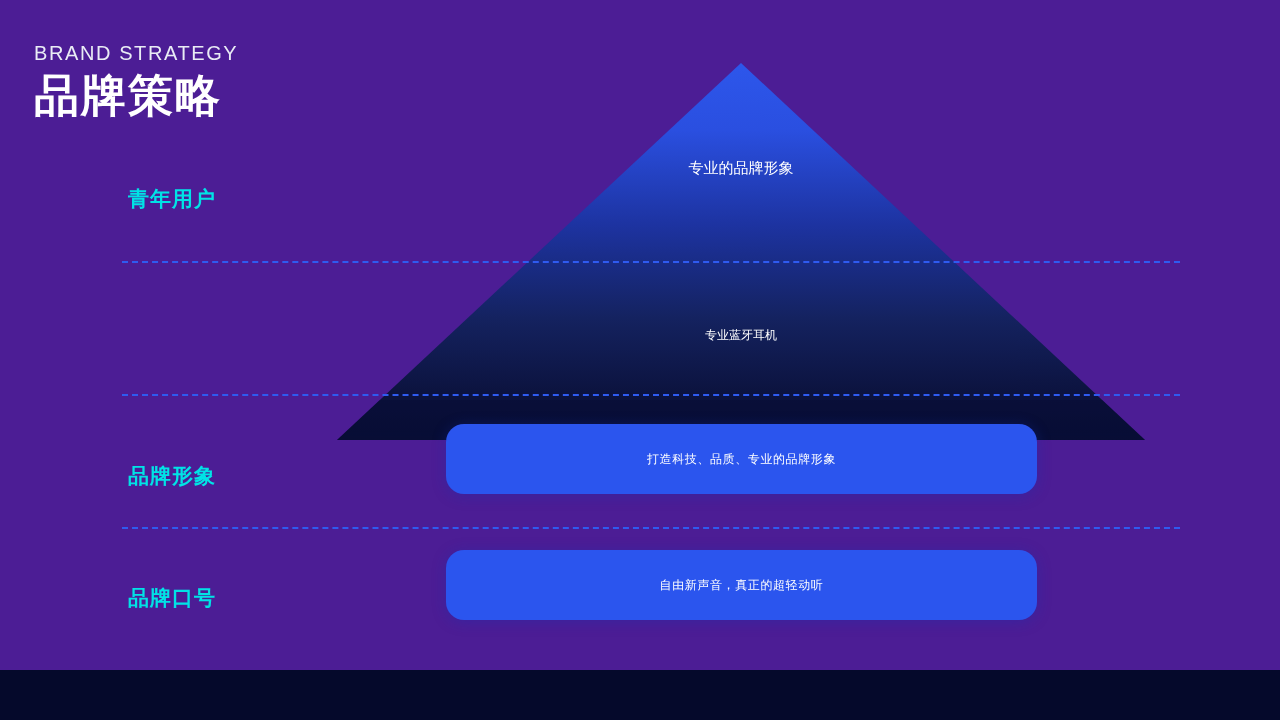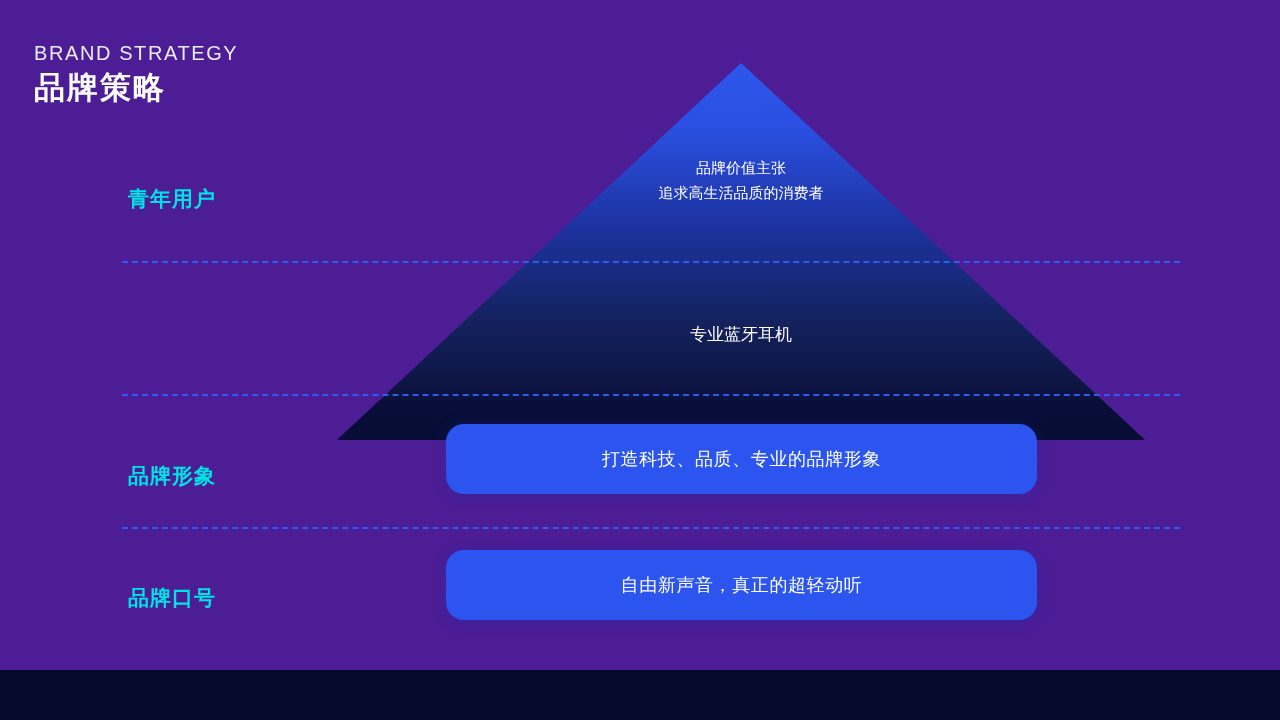--- a/index.html
+++ b/index.html
@@ -25,21 +25,21 @@
   }
   .title-en {
     font-size: 20px;
     letter-spacing: 1.6px;
     color: #e9ecf5;
     font-weight: 400;
     line-height: 1.15;
     white-space: nowrap;
   }
   .title-cn {
-    font-size: 31px;
+    font-size: 45px;
     font-weight: 700;
     color: #ffffff;
     letter-spacing: 2px;
     line-height: 1.2;
     margin-top: 4px;
     white-space: nowrap;
   }
   
   .pyramid-wrap {
     position: absolute;
@@ -89,42 +89,42 @@
     left: 541px;
     width: 400px;
     top: 155px;
     font-size: 15px;
     line-height: 25px;
   }
   .pyr-text.mid {
     left: 541px;
     width: 400px;
     top: 323px;
-    font-size: 17px;
+    font-size: 12px;
     line-height: 24px;
   }
   
   .card {
     position: absolute;
     left: 446px;
     width: 591px;
     height: 70px;
     background: #2b55ee;
     border-radius: 18px;
     display: flex;
     align-items: center;
     justify-content: center;
     z-index: 30;
     box-shadow: 0 2px 14px rgba(20,50,180,0.35);
   }
   .card.c1 { top: 424px; }
   .card.c2 { top: 550px; }
   .card-text {
     color: #ffffff;
-    font-size: 18px;
+    font-size: 12px;
     letter-spacing: 0.6px;
     white-space: nowrap;
   }
 </style>
 </head>
 <body>
 
 <div id="slide">
 
   <svg class="pyramid-wrap" viewBox="0 0 1280 720" preserveAspectRatio="none">
@@ -163,22 +163,21 @@
 
   <div class="sep s1"></div>
   <div class="sep s2"></div>
   <div class="sep s3"></div>
 
   <div class="row-label r1">青年用户</div>
   <div class="row-label r3">品牌形象</div>
   <div class="row-label r4">品牌口号</div>
 
   <div class="pyr-text top">
-    <div>品牌价值主张</div>
-    <div>追求高生活品质的消费者</div>
+    <div>专业的品牌形象</div>
   </div>
   <div class="pyr-text mid">专业蓝牙耳机</div>
 
   <div class="card c1">
     <span class="card-text">打造科技、品质、专业的品牌形象</span>
   </div>
   <div class="card c2">
     <span class="card-text">自由新声音，真正的超轻动听</span>
   </div>
 

